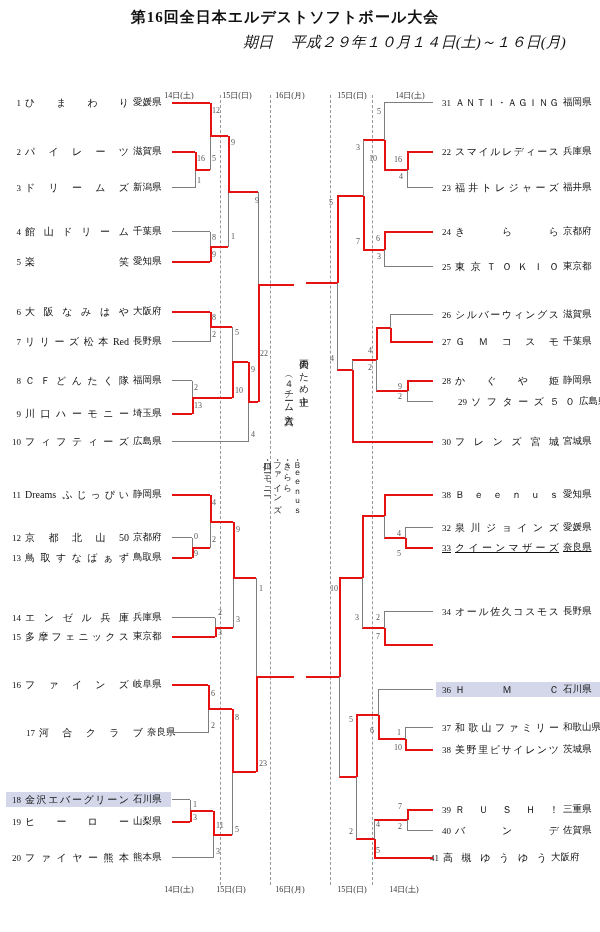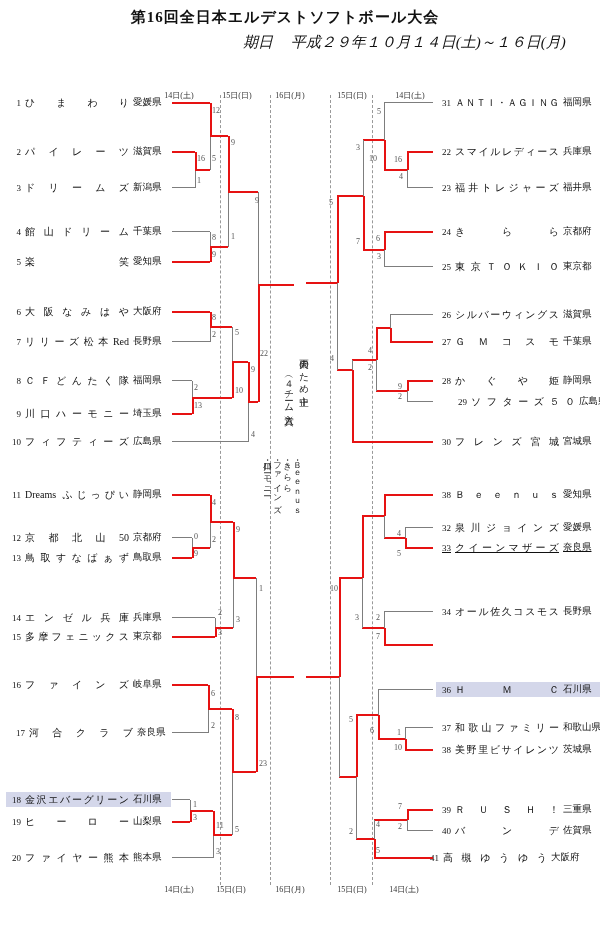--- a/index.html
+++ b/index.html
@@ -126,21 +126,21 @@
       <div class="team" style="top: 629px; left: 6px;">
         <span class="tno">15</span>
         <span class="tname">多摩フェニックス</span>
         <span class="tpref">東京都</span>
       </div>
       <div class="team" style="top: 677px; left: 6px;">
         <span class="tno">16</span>
         <span class="tname">ファインズ</span>
         <span class="tpref">岐阜県</span>
       </div>
-      <div class="team" style="top: 725px; left: 10px;">
+      <div class="team" style="top: 725px; left: 20px;">
         <span class="tno">17</span>
         <span class="tname">河合クラブ</span>
         <span class="tpref">奈良県</span>
       </div>
       <div class="team hl" style="top: 792px; left: 6px;">
         <span class="tno">18</span>
         <span class="tname">金沢エバーグリーン</span>
         <span class="tpref">石川県</span>
       </div>
       <div class="team" style="top: 814px; left: 6px;">

